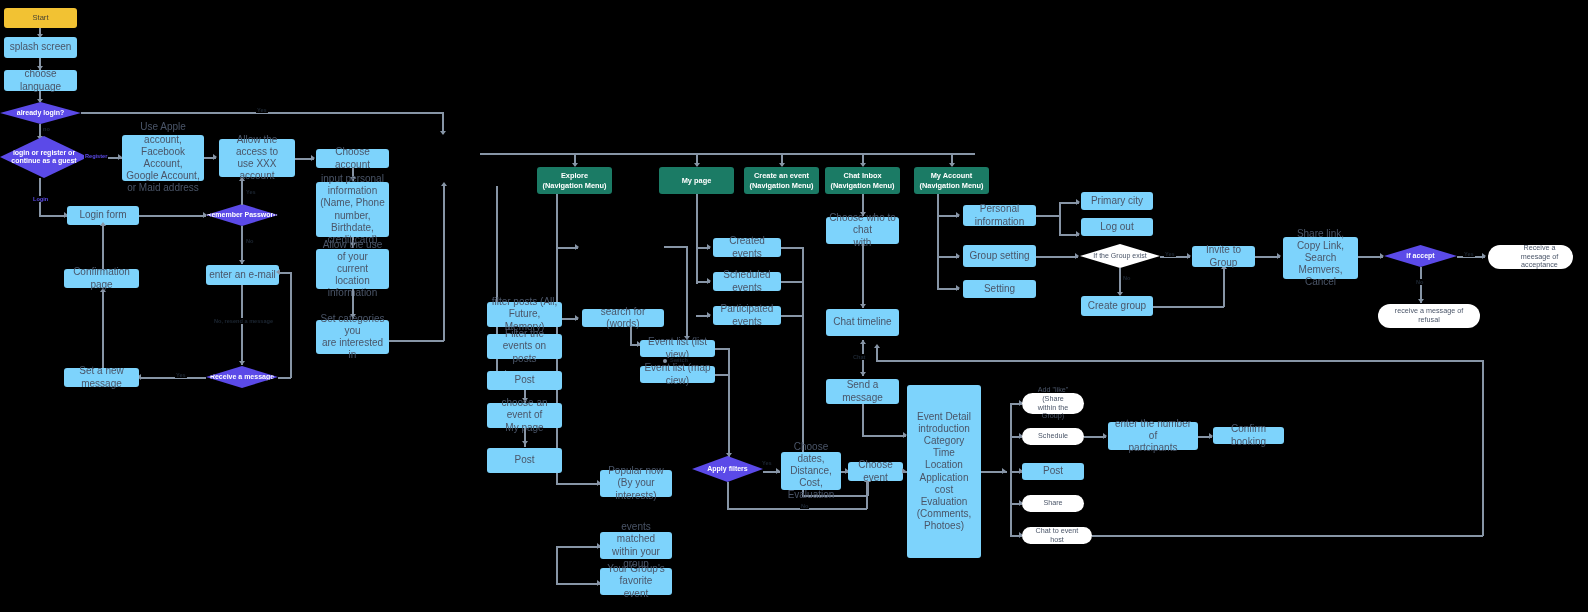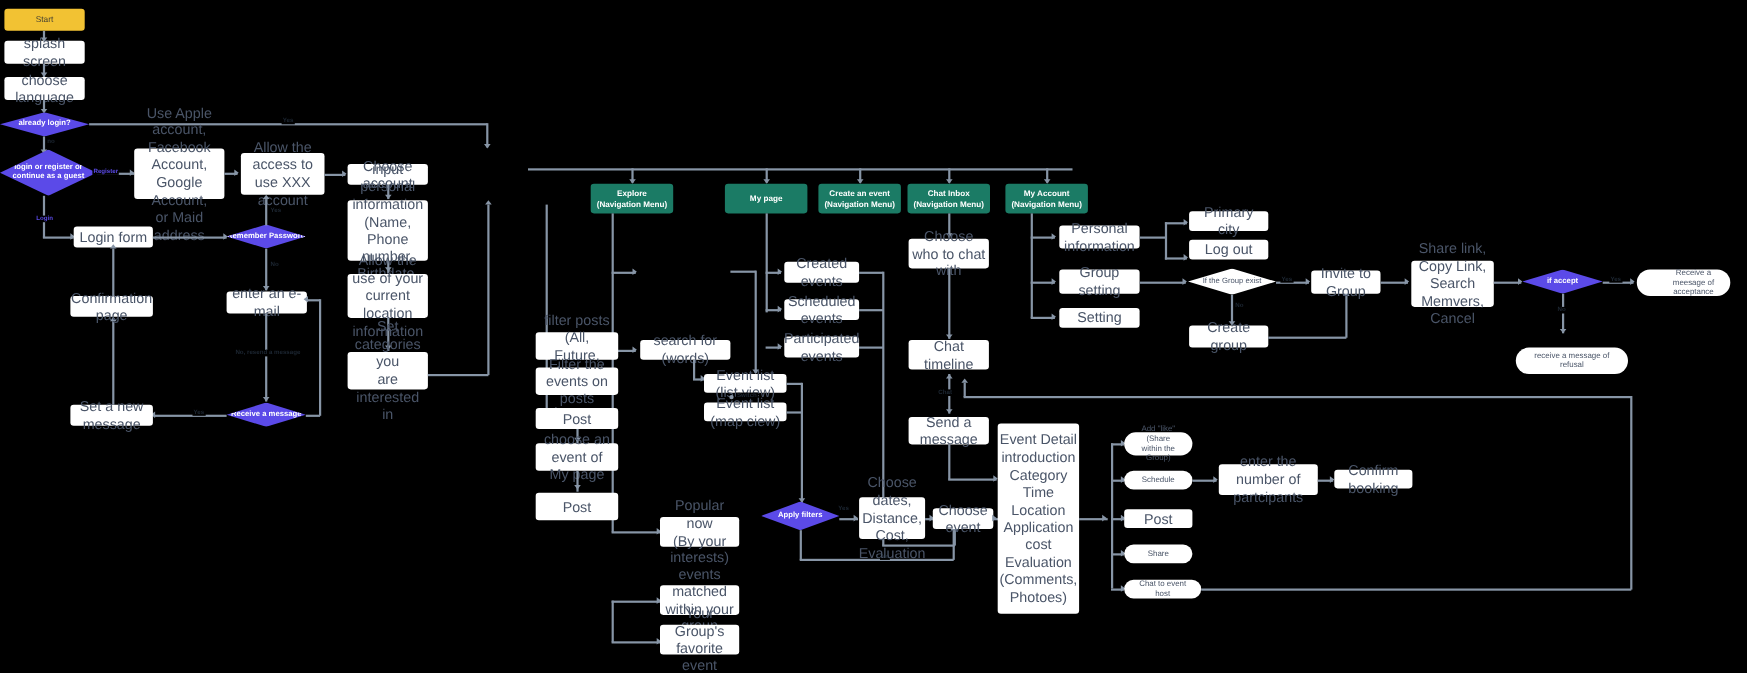--- a/index.html
+++ b/index.html
@@ -1,20 +1,20 @@
 <!DOCTYPE html>
 <html><head>
 <meta charset="utf-8">
 <style>
   html,body{margin:0;padding:0;background:#000;}
   body{font-family:"Liberation Sans", sans-serif;}
   #canvas{position:relative;width:1588px;height:612px;background:#000000;overflow:hidden;}
 
   .node{position:absolute;box-sizing:border-box;display:flex;align-items:center;justify-content:center;text-align:center;line-height:1.22;}
-  .proc{background:#ffffff;color:#4a5568;border-radius:3px;font-size:13px;padding:2px 3px;}
+  .proc{background:#7dd3fc;color:#4a5568;border-radius:3px;font-size:10px;padding:2px 3px;}
   .teal{background:#1b7b65;color:#ffffff;font-weight:bold;border-radius:3px;font-size:7.4px;padding:2px 3px;}
   .start{background:#f2c233;color:#4a4432;font-weight:normal;border-radius:3px;font-size:7.6px;}
   .round{background:#ffffff;color:#4a5568;border-radius:999px;font-size:7.2px;padding:2px 6px;}
   .tall{align-items:center;}
 
   .dia{position:absolute;display:flex;align-items:center;justify-content:center;text-align:center;
        color:#ffffff;font-weight:bold;font-size:7px;line-height:1.2;
        background:#5b4ae8;clip-path:polygon(50% 0%,100% 50%,50% 100%,0% 50%);}
   .dia.white{background:#ffffff;color:#4a5568;font-weight:normal;}
 
@@ -301,21 +301,21 @@
   <div class="dia" style="left:1384px;top:245px;width:73px;height:22px;">if accept</div>
 
   <div class="ln lh" style="left:1457px;top:256px;width:28px;"></div>
   <div class="arw rr" style="left:1482px;top:253px;"></div>
   <div class="elab" style="left:1463px;top:251px;">Yes</div>
   <div class="node round" style="left:1488px;top:245px;width:85px;height:24px;padding-left:24px;">Receive a meesage of<br>acceptance</div>
 
   <div class="ln lv" style="left:1420px;top:267px;height:36px;"></div>
   <div class="arw ar" style="left:1418px;top:299px;"></div>
   <div class="elab" style="left:1415px;top:279px;">No</div>
-  <div class="node round" style="left:1378px;top:316px;width:102px;height:24px;">receive a message of<br>refusal</div>
+  <div class="node round" style="left:1378px;top:304px;width:102px;height:24px;">receive a message of<br>refusal</div>
 
   <div class="dia" style="left:692px;top:456px;width:71px;height:26px;">Apply filters</div>
 
   <div class="ln lh" style="left:763px;top:471px;width:17px;"></div>
   <div class="arw rr" style="left:776px;top:468px;"></div>
   <div class="elab" style="left:761px;top:460px;">Yes</div>
 
   <div class="ln lv" style="left:727px;top:482px;height:27px;"></div>
   <div class="ln lh" style="left:727px;top:508px;width:140px;"></div>
   <div class="ln lv" style="left:866px;top:482px;height:27px;"></div>

